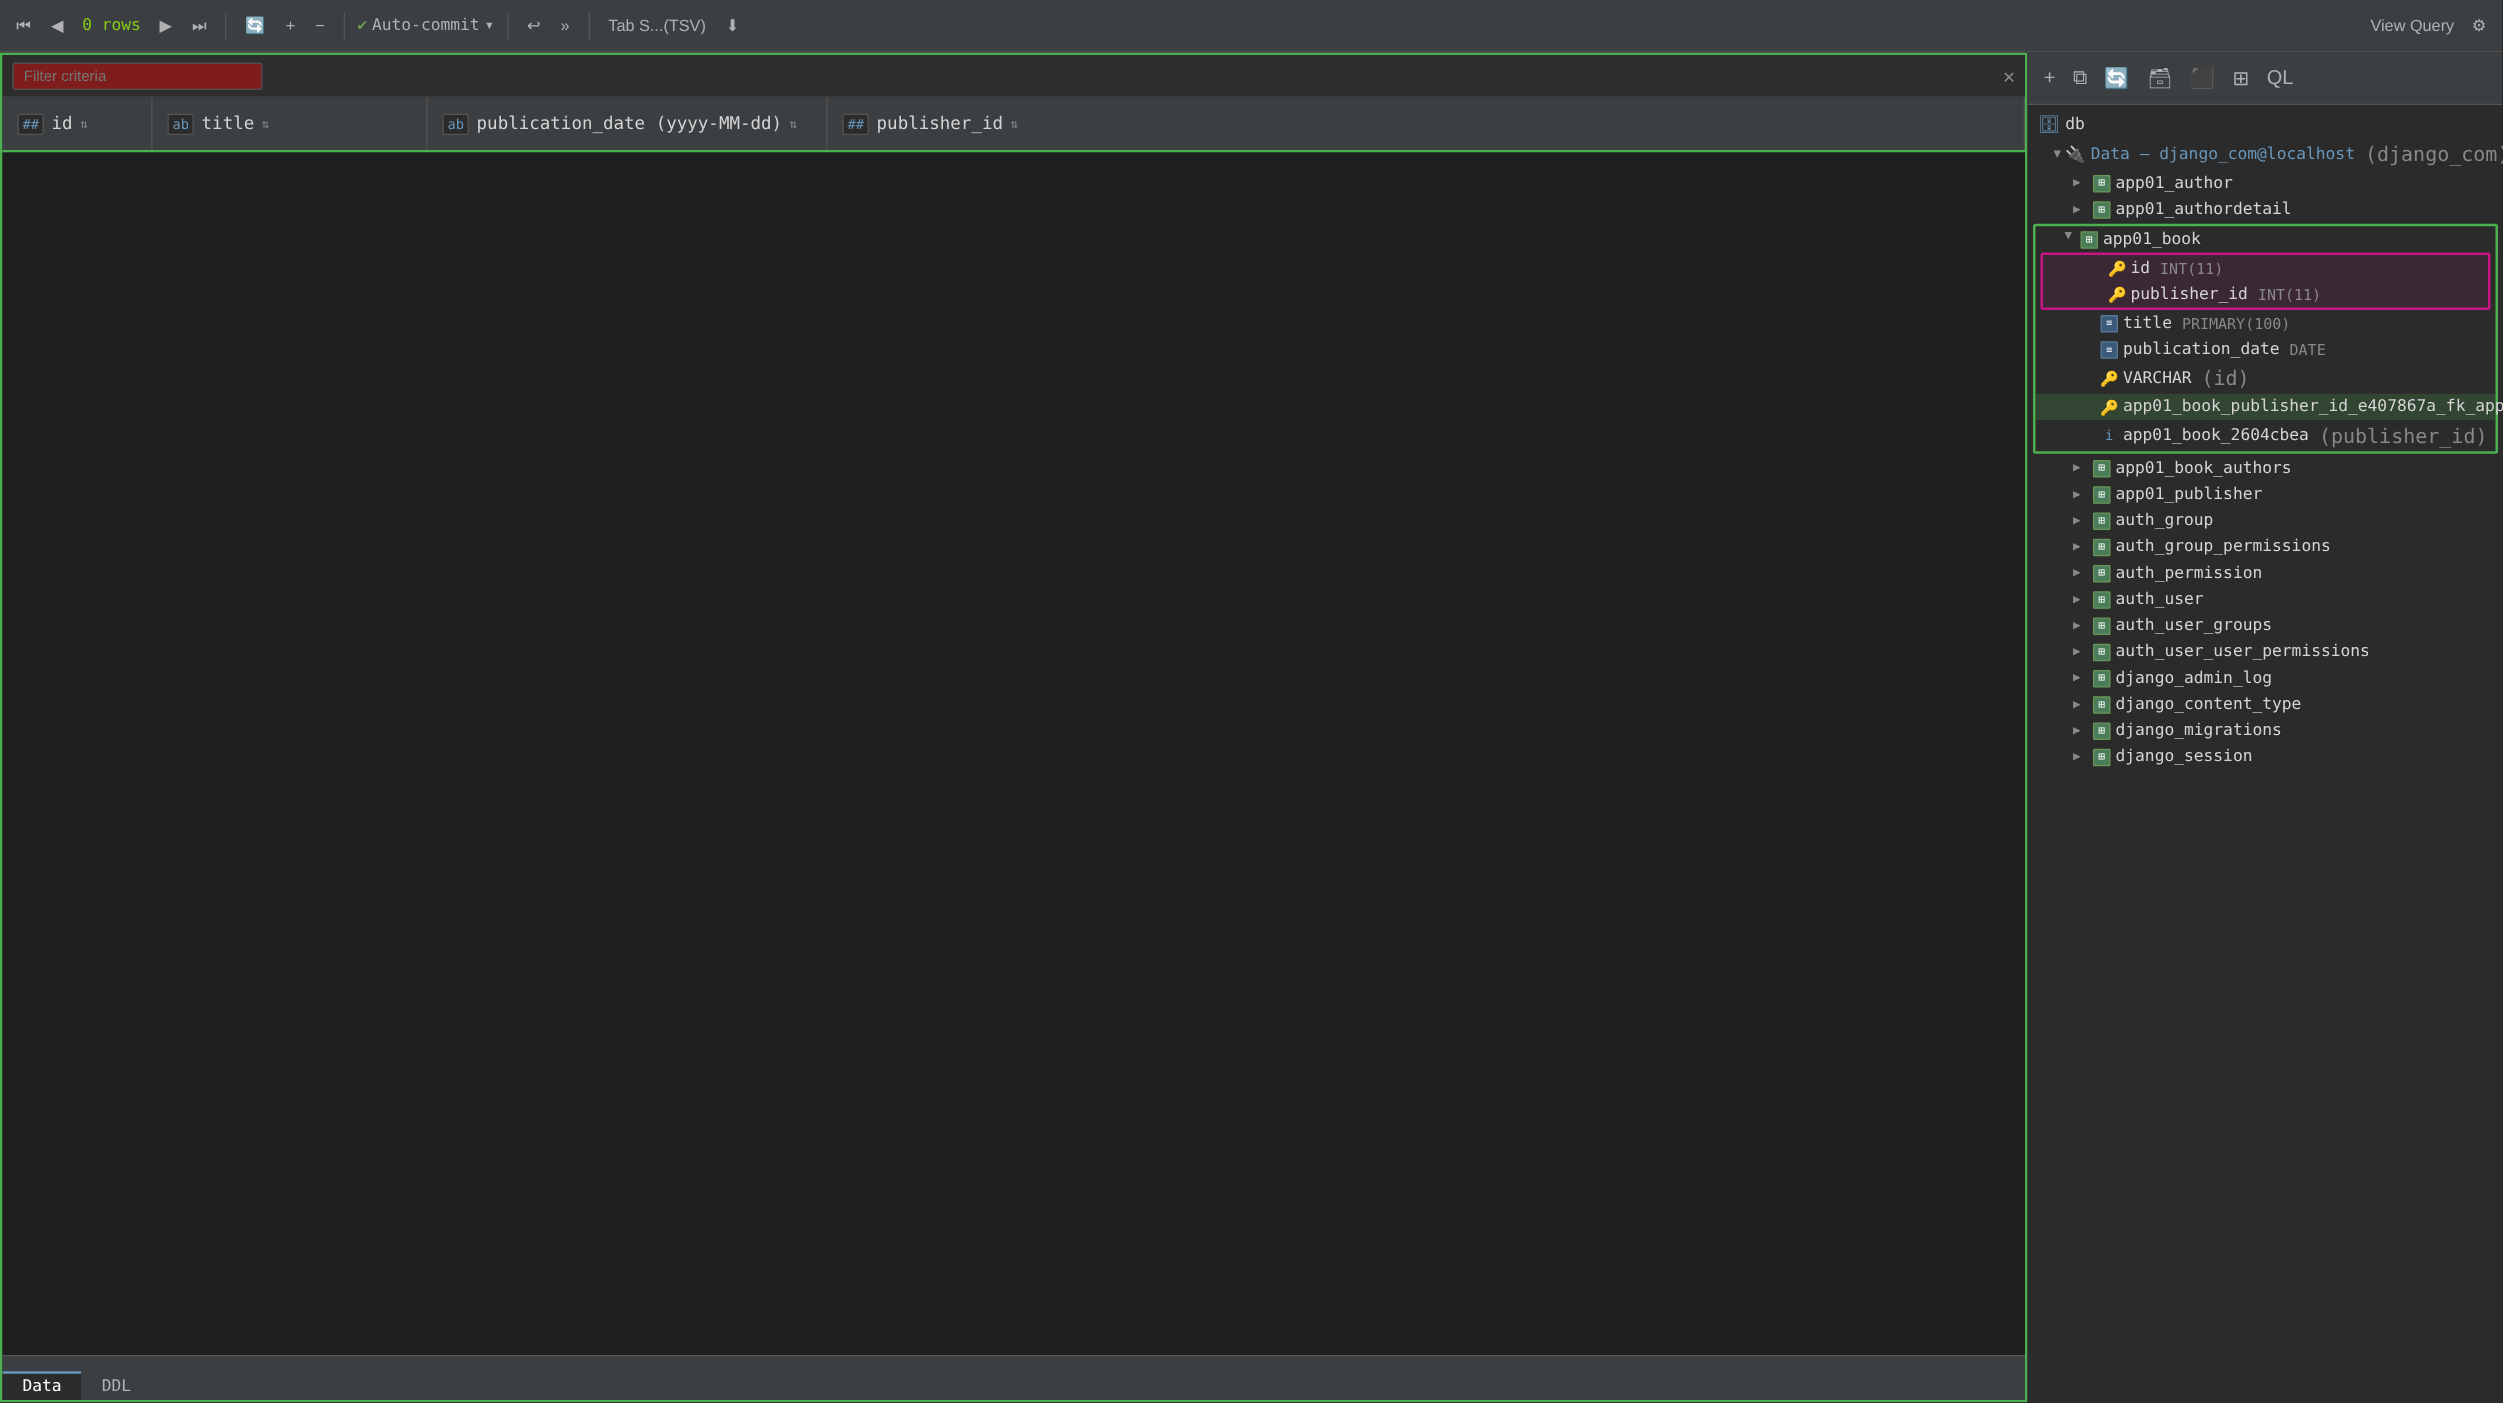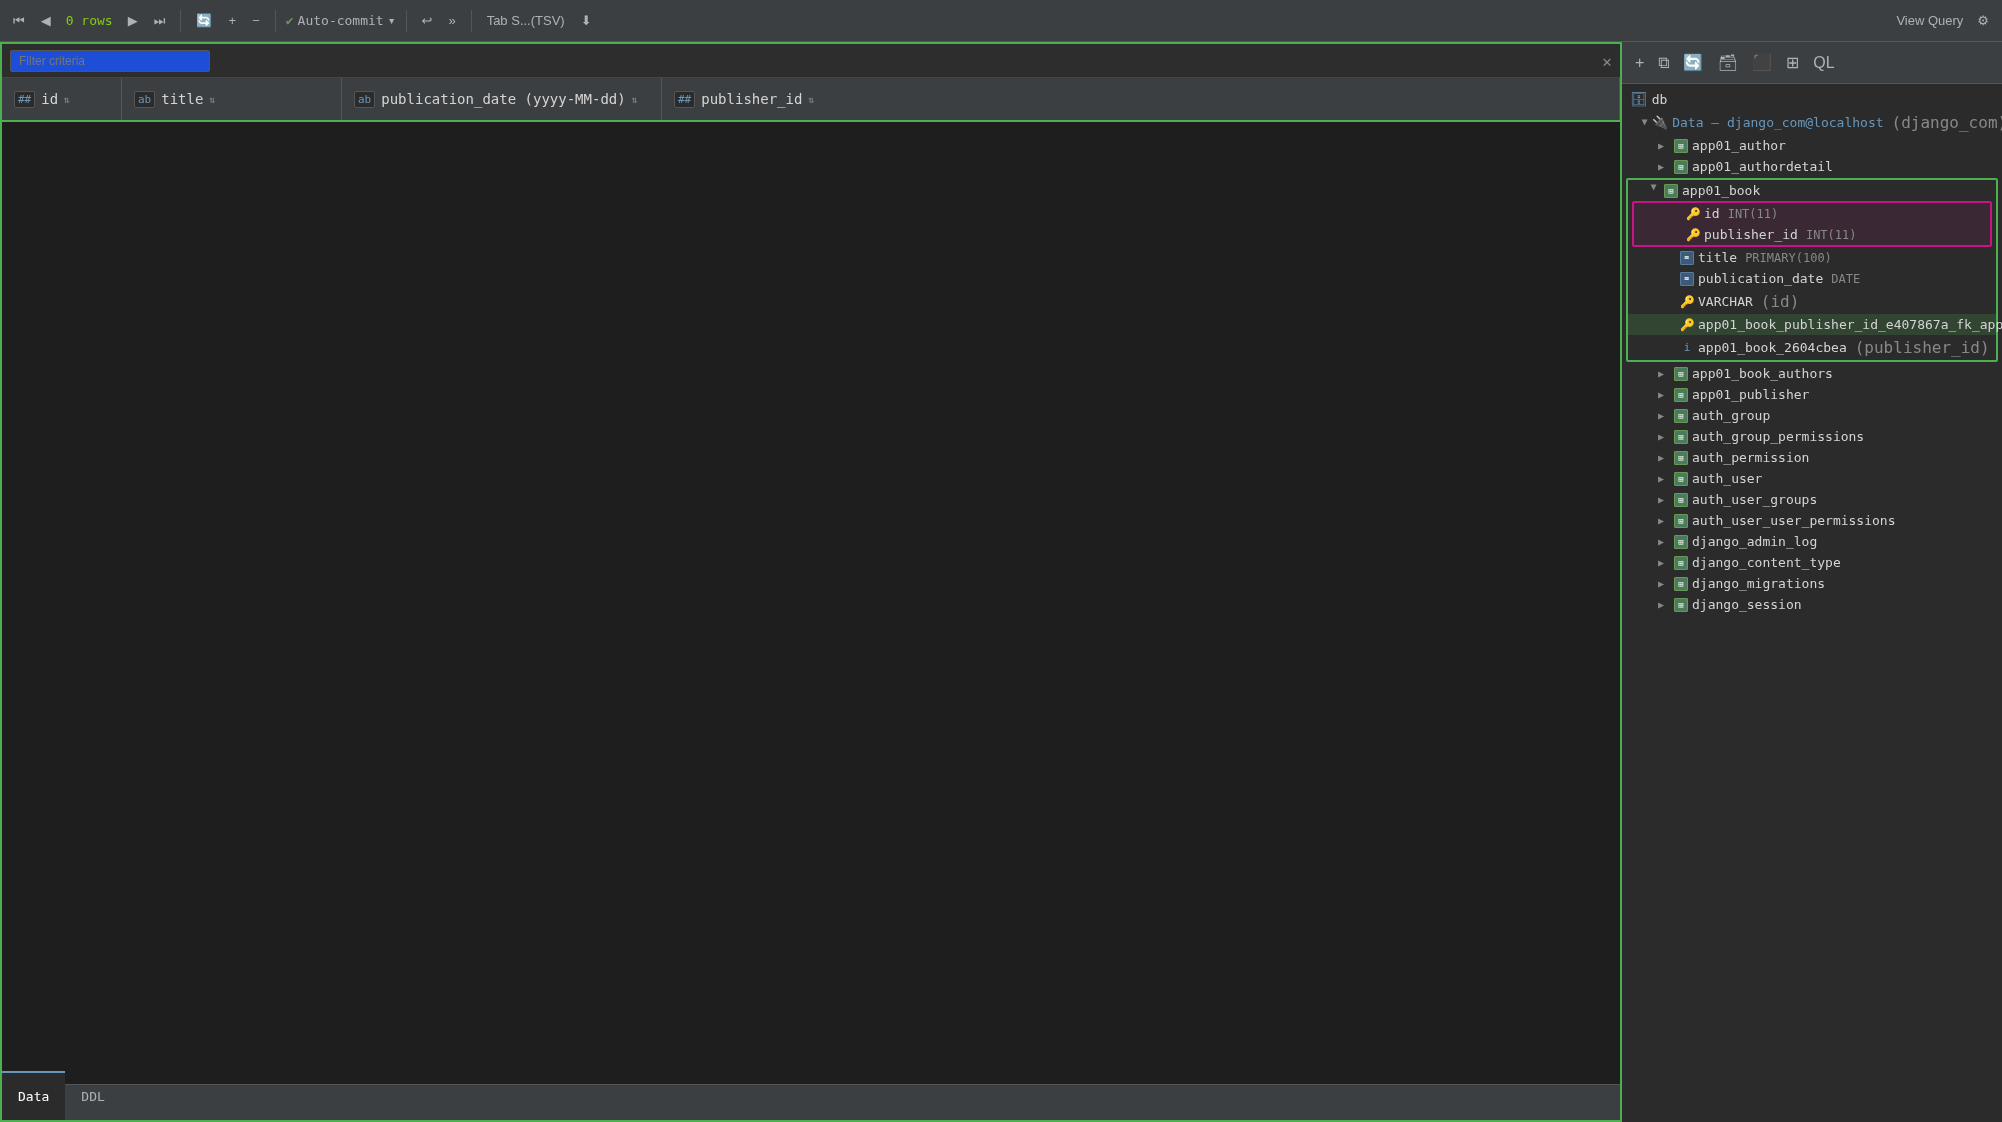--- a/index.html
+++ b/index.html
@@ -85,21 +85,21 @@
     .filter-bar {
       background: #2d2d2d;
       border-bottom: 1px solid #444;
       height: 34px;
       display: flex;
       align-items: center;
       padding: 0 8px;
       position: relative;
     }
     .filter-bar input {
-      background: #1d4ed8;
+      background: #7f1d1d;
       border: 1px solid #555;
       color: #d4d4d4;
       padding: 3px 8px;
       font-size: 12px;
       width: 200px;
       border-radius: 2px;
     }
     .filter-close {
       position: absolute;
       right: 8px;
@@ -152,21 +152,21 @@
 
     
     .bottom-tabs {
       display: flex;
       background: #3c3f41;
       border-top: 1px solid #555;
       height: 36px;
       align-items: flex-end;
     }
     .bottom-tab {
-      padding: 16px 16px;
+      padding: 3px 16px;
       cursor: pointer;
       color: #afb1b3;
       font-size: 13px;
       border-top: 2px solid transparent;
     }
     .bottom-tab.active {
       color: #ffffff;
       background: #2b2b2b;
       border-top: 2px solid #6897bb;
     }

